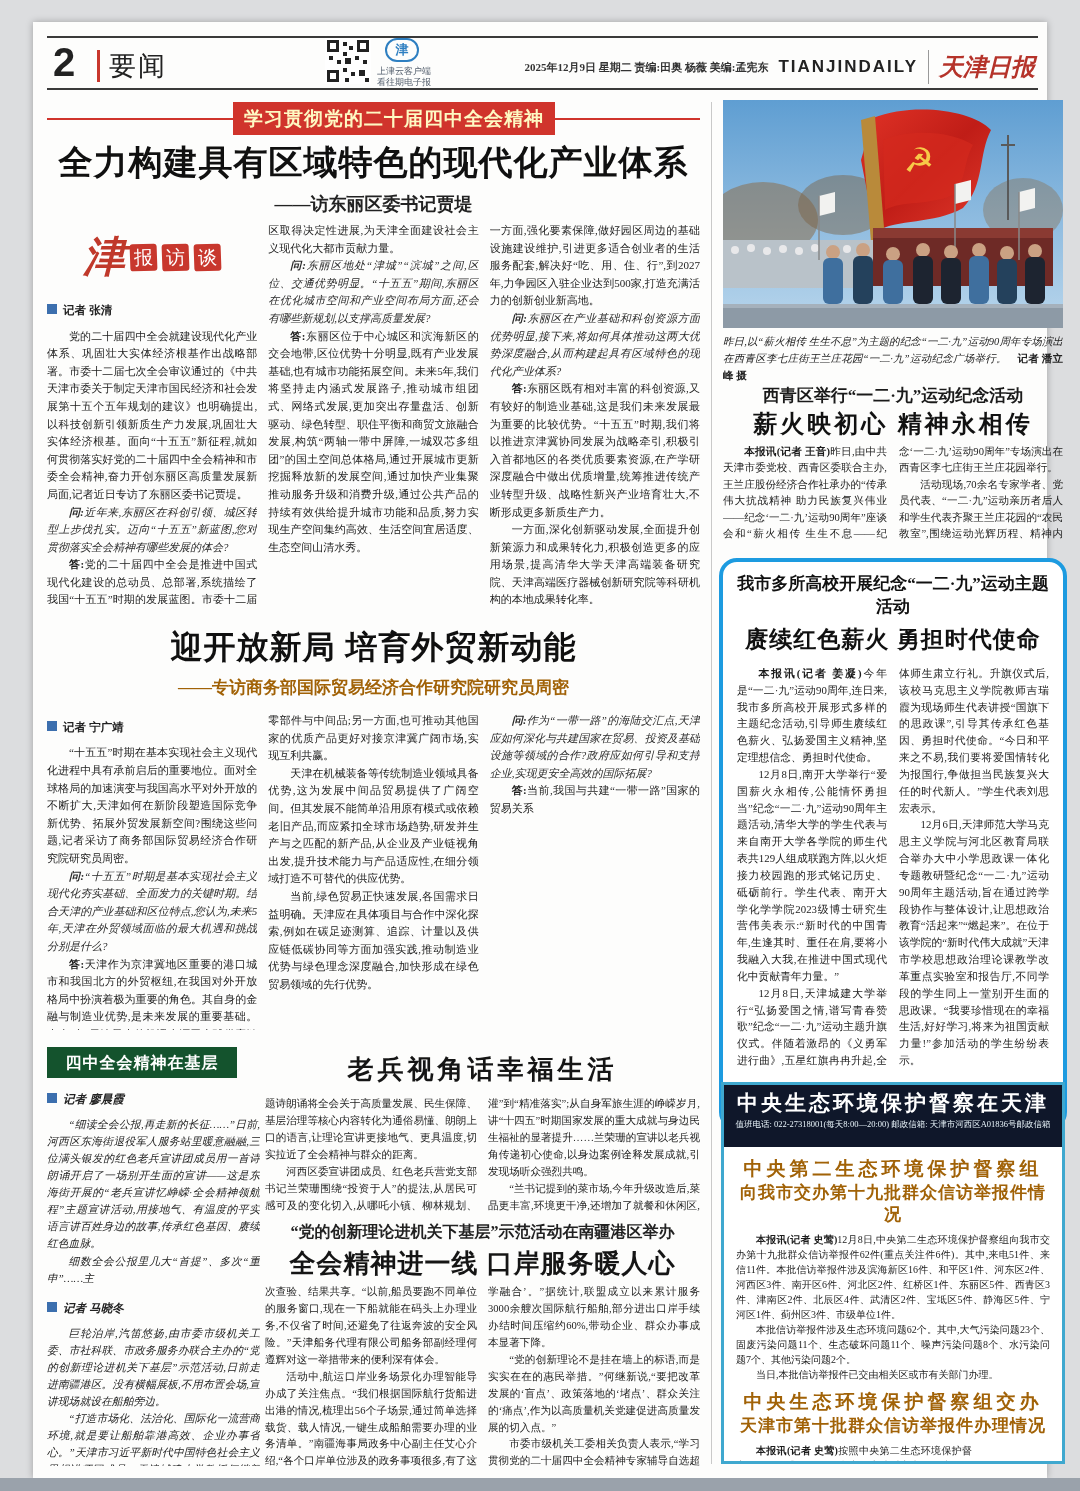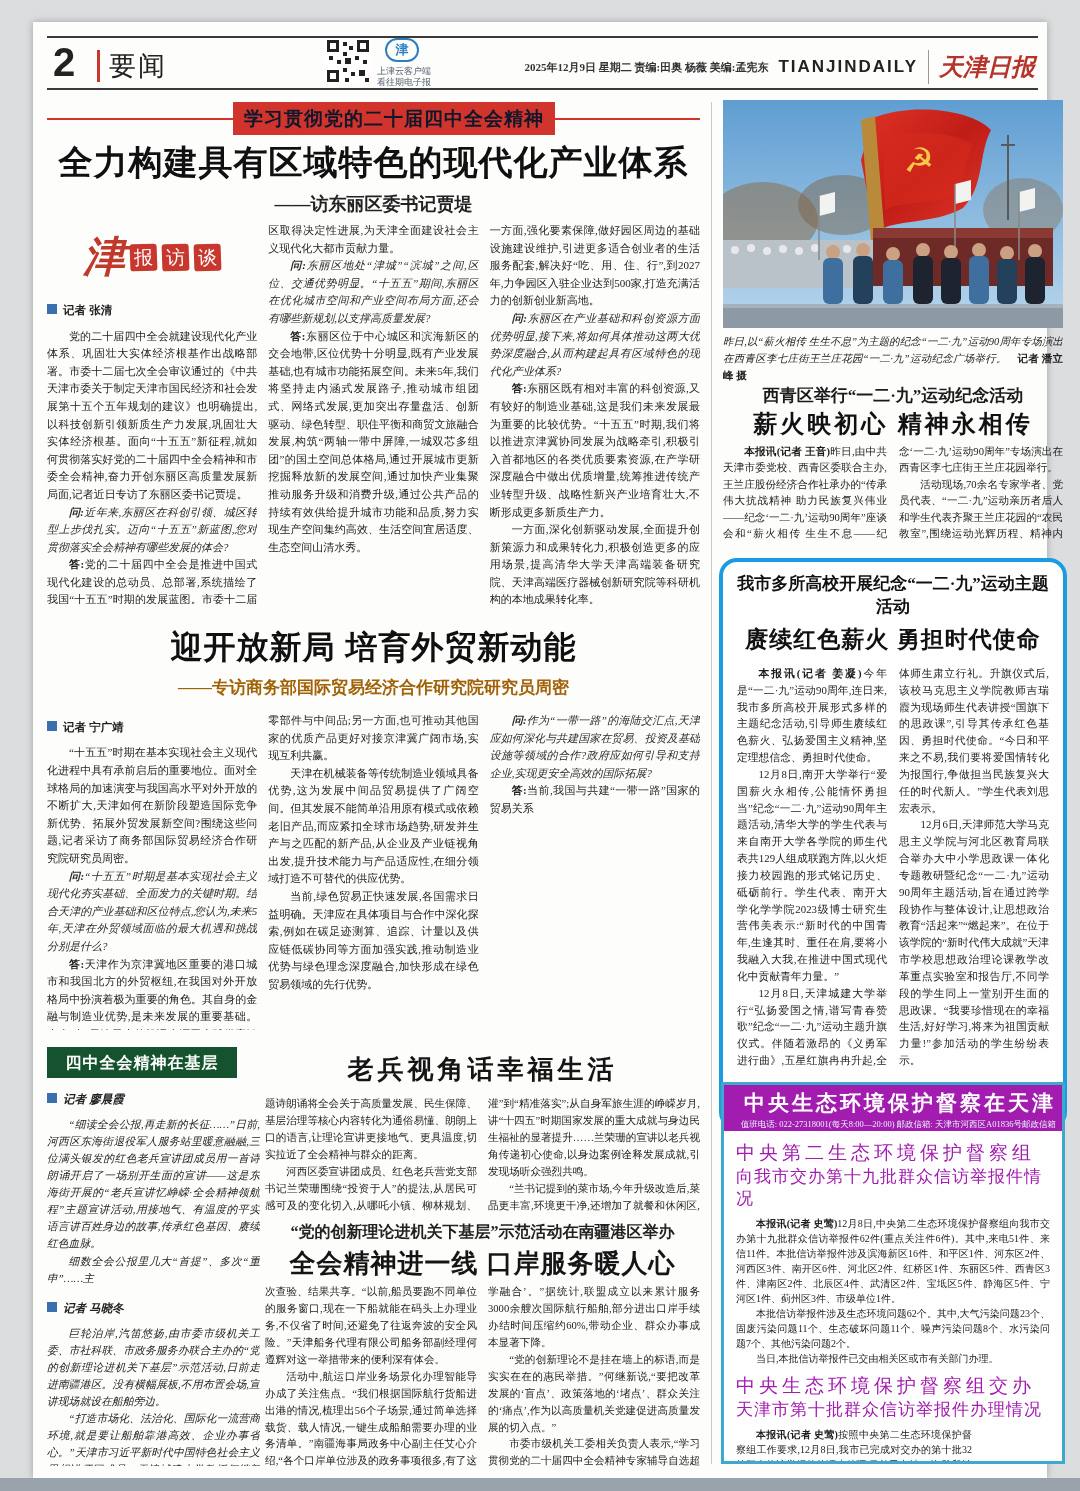--- a/index.html
+++ b/index.html
@@ -22,21 +22,21 @@
   .mast-app{position:absolute;left:344px;top:44px;font-size:9px;color:#55606e;line-height:11px;}
   .mast-right{position:absolute;right:12px;top:28px;display:flex;align-items:center;gap:10px;}
   .mast-date{font-size:11px;color:#333;font-weight:700;}
   .brand-en{font-family:"Liberation Sans",sans-serif;font-size:17px;font-weight:800;
             letter-spacing:2px;color:#222;}
   .brand-sep{width:1px;height:34px;background:#999;}
   .brand-cn{font-size:24px;font-weight:900;color:#b5332a;font-style:italic;
             font-family:"Liberation Serif",serif;}
   
   .kick-banner{position:absolute;left:200px;top:80px;width:322px;height:33px;background:#d0342c;
-               color:#0f172a;font-family:"Liberation Sans",sans-serif;font-size:19px;font-weight:700;
+               color:#fef9c3;font-family:"Liberation Sans",sans-serif;font-size:19px;font-weight:700;
                text-align:center;line-height:33px;letter-spacing:1px;}
   .kick-line{position:absolute;top:96px;height:2px;background:#d0342c;}
   .headline1{position:absolute;left:14px;top:118px;width:653px;text-align:center;
              font-size:34px;font-weight:900;color:#101010;font-family:"Liberation Sans",sans-serif;
              letter-spacing:1px;}
   .subhead1{position:absolute;left:14px;top:170px;width:653px;text-align:center;
             font-size:18px;font-weight:700;color:#222;}
   .colwrap{position:absolute;display:flex;gap:11px;overflow:hidden;}
   .col{flex:1;overflow:hidden;font-size:11px;line-height:1.6;text-align:justify;}
   .para{margin:0;text-indent:2em;}
@@ -80,25 +80,25 @@
   .cols2{columns:2;column-gap:12px;overflow:hidden;font-size:10.6px;line-height:1.55;text-align:justify;}
   .xq-body{position:absolute;left:690px;top:422px;width:340px;height:108px;}
   .hl-box{position:absolute;left:686px;top:536px;width:348px;height:572px;border:4px solid #1d9be0;
           border-radius:18px;background:#fff;padding:8px 14px;overflow:hidden;}
   .hl-kicker{text-align:center;font-size:17px;font-weight:700;color:#111;margin-top:2px;}
   .hl-title{text-align:center;font-size:23px;font-weight:900;font-family:"Liberation Sans",sans-serif;
             letter-spacing:1px;color:#111;margin:6px 0 10px 0;}
   .hl-body{height:418px;font-size:10.8px;line-height:1.56;}
   .insp-box{position:absolute;left:688px;top:1060px;width:344px;height:382px;border:3px solid #3fa8cf;
             background:#fff;overflow:hidden;}
-  .insp-head{background:#a21caf;color:#fff;text-align:right;padding:4px 6px 0 6px;}
+  .insp-head{background:#0f172a;color:#fff;text-align:center;padding:4px 6px 16px 6px;}
   .insp-head-title{font-family:"Liberation Sans",sans-serif;font-size:21px;font-weight:900;letter-spacing:3px;}
   .insp-hotline{font-size:8.5px;color:#eaf6fc;margin-top:2px;letter-spacing:0;}
   .insp-body{padding:6px 12px;position:relative;}
-  .insp-title{font-weight:400;font-family:"Liberation Sans",sans-serif;color:#a21caf;
+  .insp-title{text-align:center;font-weight:700;font-family:"Liberation Sans",sans-serif;color:#a16207;
               margin:4px 0 6px 0;line-height:1.3;}
   .insp-title .l1{font-size:19px;letter-spacing:4px;display:block;}
   .insp-title .l2{font-size:17px;letter-spacing:1px;display:block;}
   .insp-paras{font-size:10px;line-height:1.5;text-align:justify;}
 </style>
 </head>
 <body>
 
 <div class="canvas">
   <div class="page">

